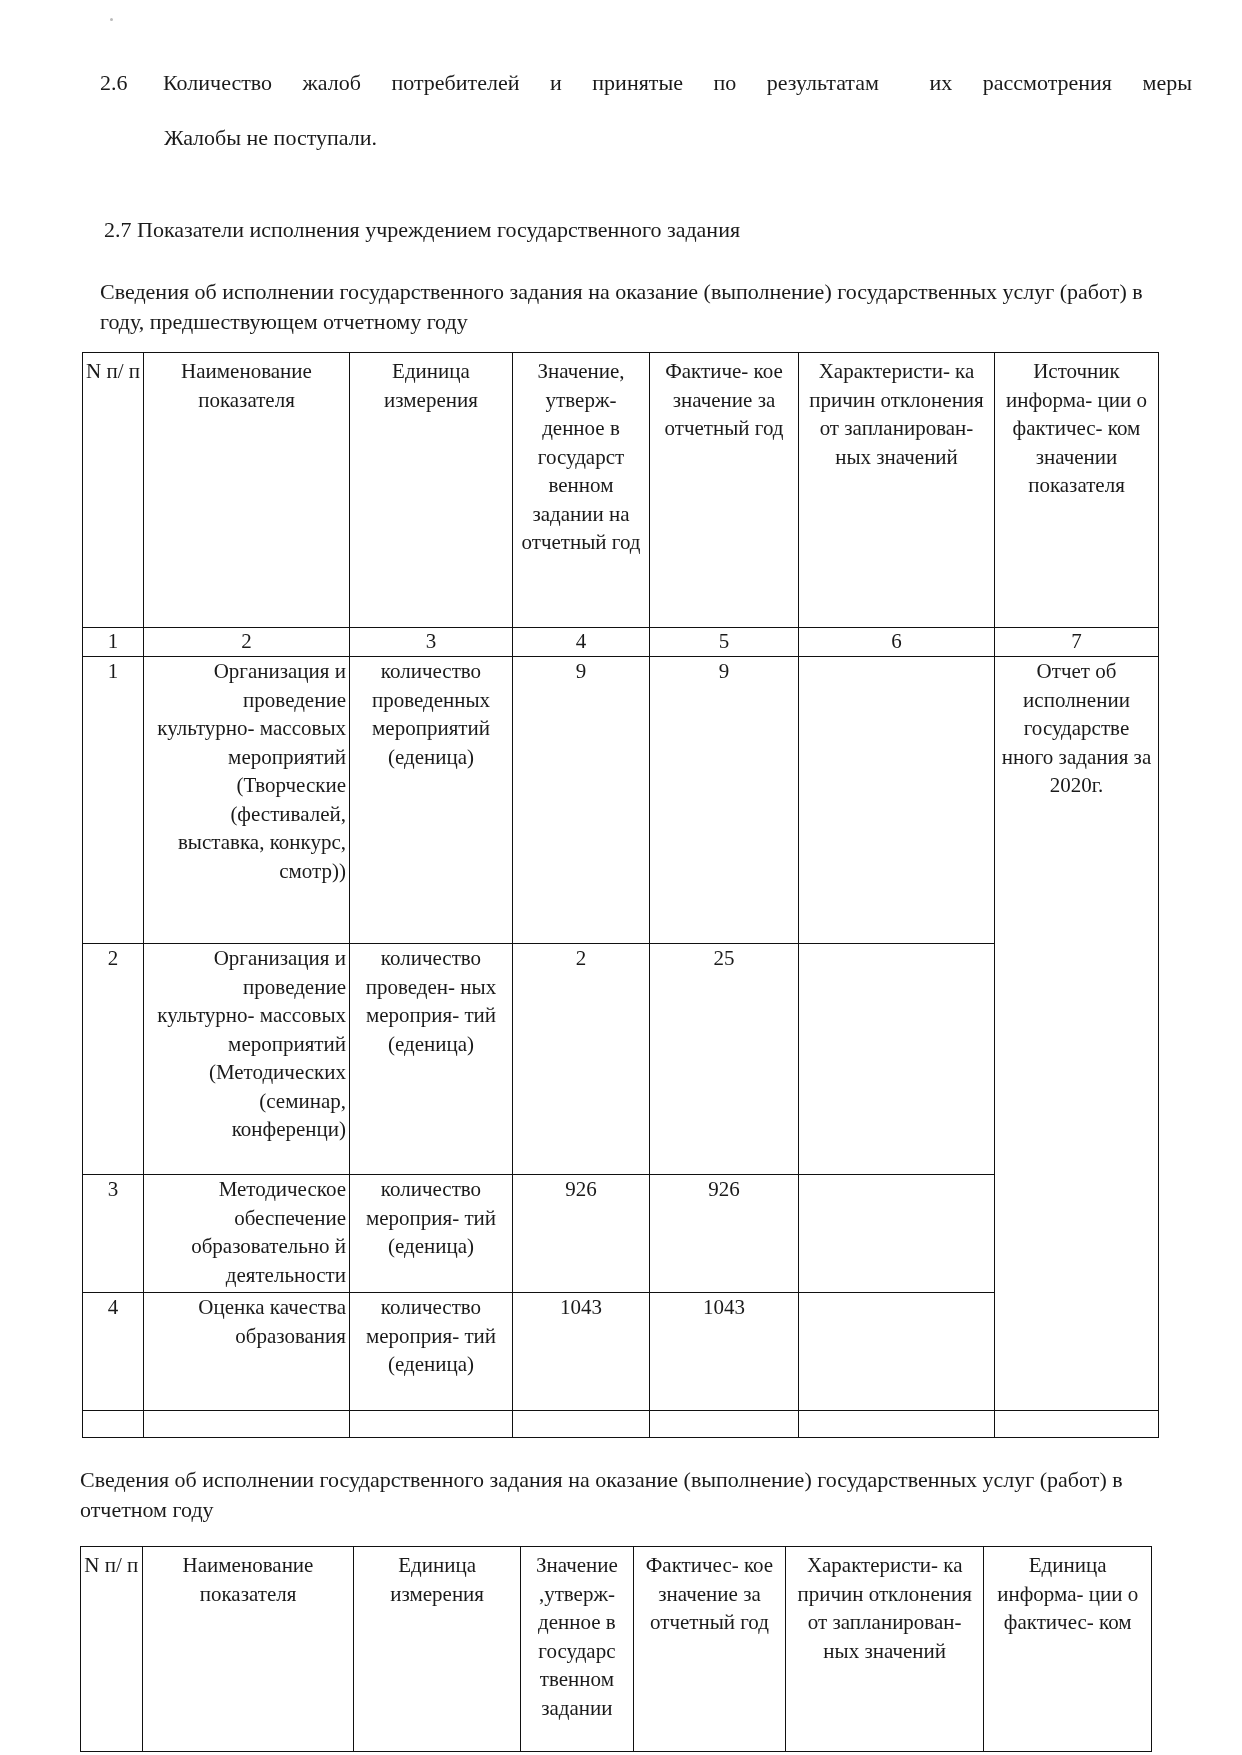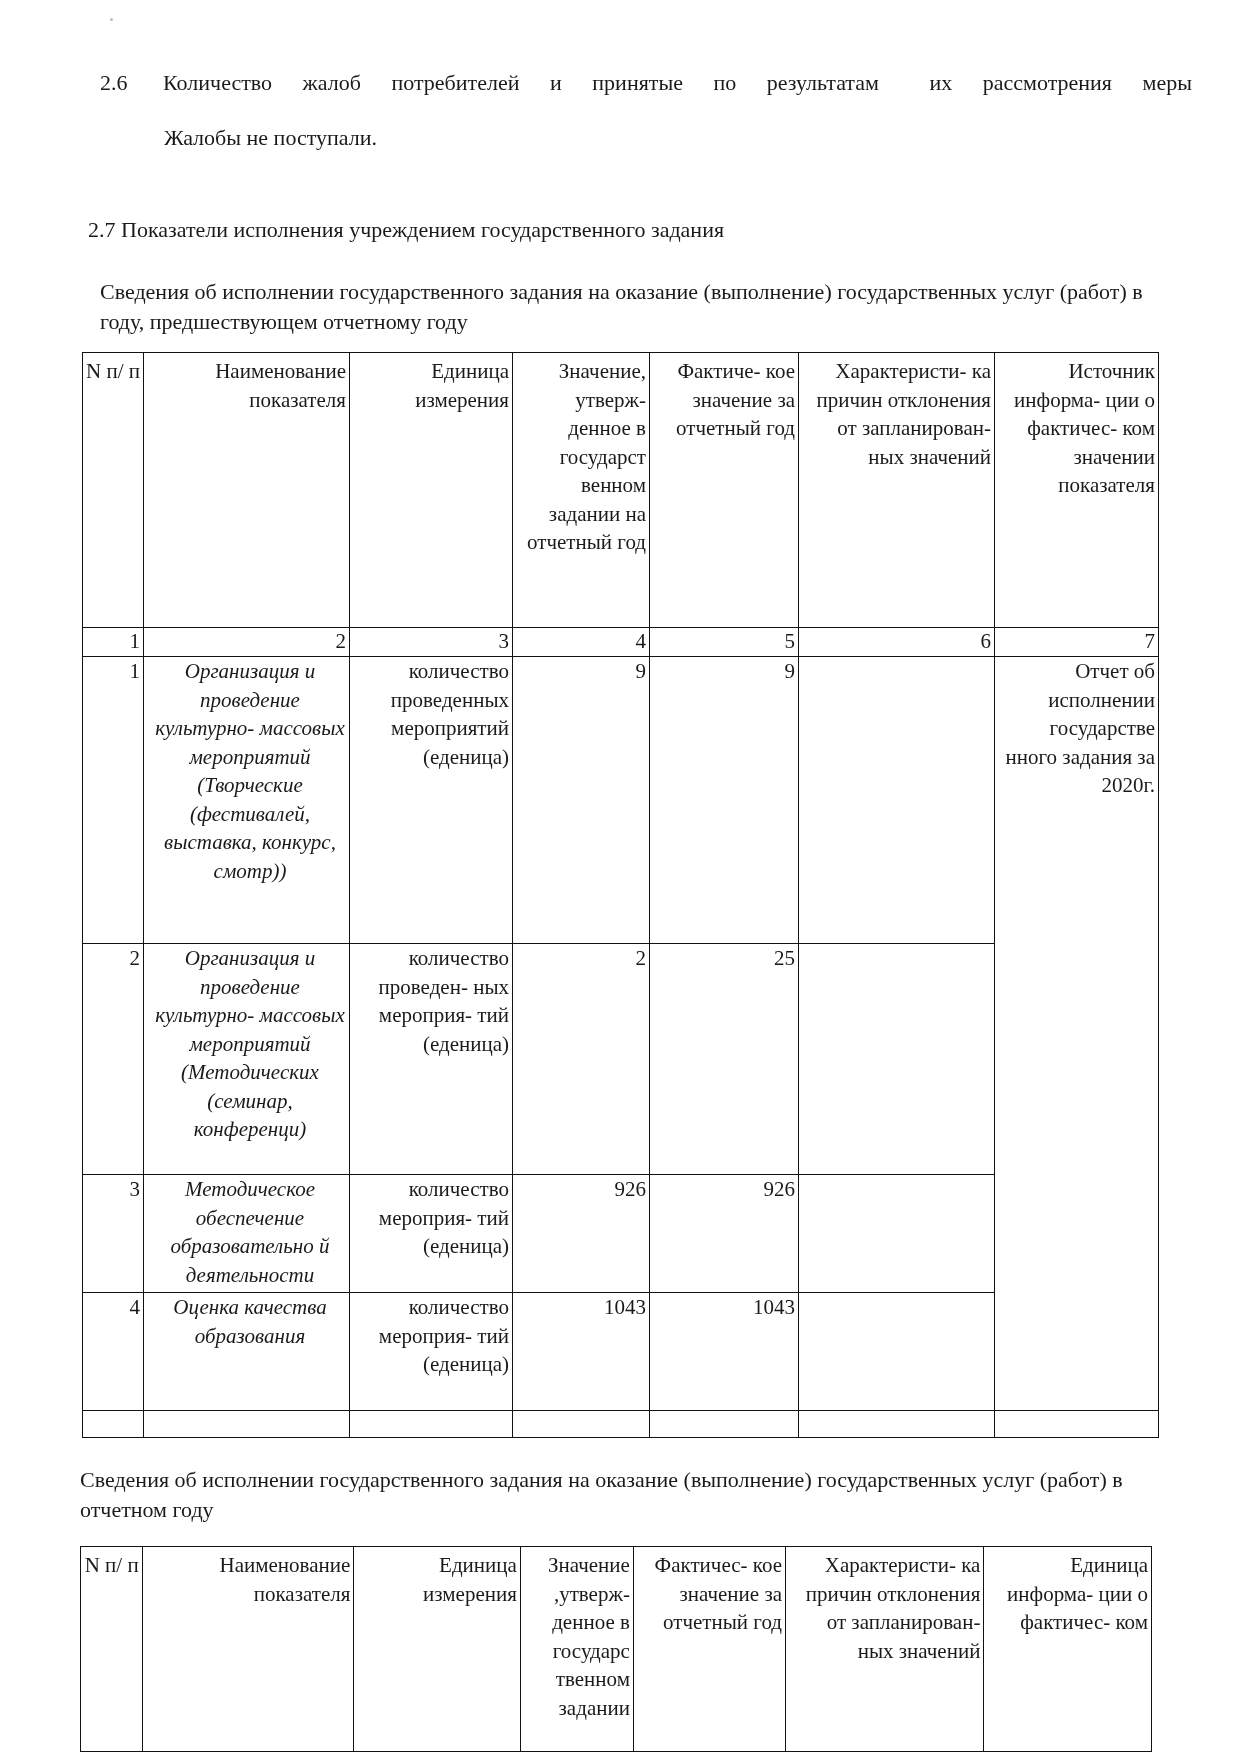--- a/index.html
+++ b/index.html
@@ -5,27 +5,27 @@
   html, body { margin: 0; padding: 0; background: #ffffff; }
   body {
     width: 1242px; height: 1755px; position: relative; overflow: hidden;
     font-family: "Liberation Serif", "DejaVu Serif", serif; color: #1a1a1a;
   }
   .abs { position: absolute; }
   .p { font-size: 22px; line-height: 26px; white-space: nowrap; }
   .p26 { left: 100px; top: 70px; width: 1092px; display: flex; justify-content: space-between; }
   .p26 .num { margin-right: 5px; }
   .complaints { left: 164px; top: 125px; }
-  .p27 { left: 88px; top: 217px; }
+  .p27 { left: 104px; top: 217px; }
   .intro1 { left: 100px; top: 277px; width: 1085px; line-height: 30px; white-space: normal; }
   .intro2 { left: 80px; top: 1465px; width: 1085px; line-height: 30px; white-space: normal; }
 
   table.t { position: absolute; border-collapse: collapse; table-layout: fixed; font-size: 21px; line-height: 28.5px; }
-  table.t td { border: 1.6px solid #111; vertical-align: top; text-align: right; padding: 0 3px; overflow: hidden; word-wrap: break-word; }
-  table.t td.l { text-align: center; padding-left: 10px; font-style: italic; }
+  table.t td { border: 1.6px solid #111; vertical-align: top; text-align: center; padding: 0 3px; overflow: hidden; word-wrap: break-word; }
+  table.t td.l { text-align: right; padding-left: 10px; }
   .t1 { left: 82px; top: 352px; width: 1076px; }
   .t2 { left: 80px; top: 1546px; width: 1072px; }
   .t1 .hdr td { height: 270px; padding-top: 4px; }
   .t1 .nums td { height: 28px; line-height: 26px; }
   .t1 .r1 td { height: 286px; }
   .t1 .r2 td { height: 230px; }
   .t1 .r3 td { height: 117px; }
   .t1 .r4 td { height: 117px; }
   .t1 .r5 td { height: 26px; }
   .t2 .hdr td { height: 200px; padding-top: 4px; }

